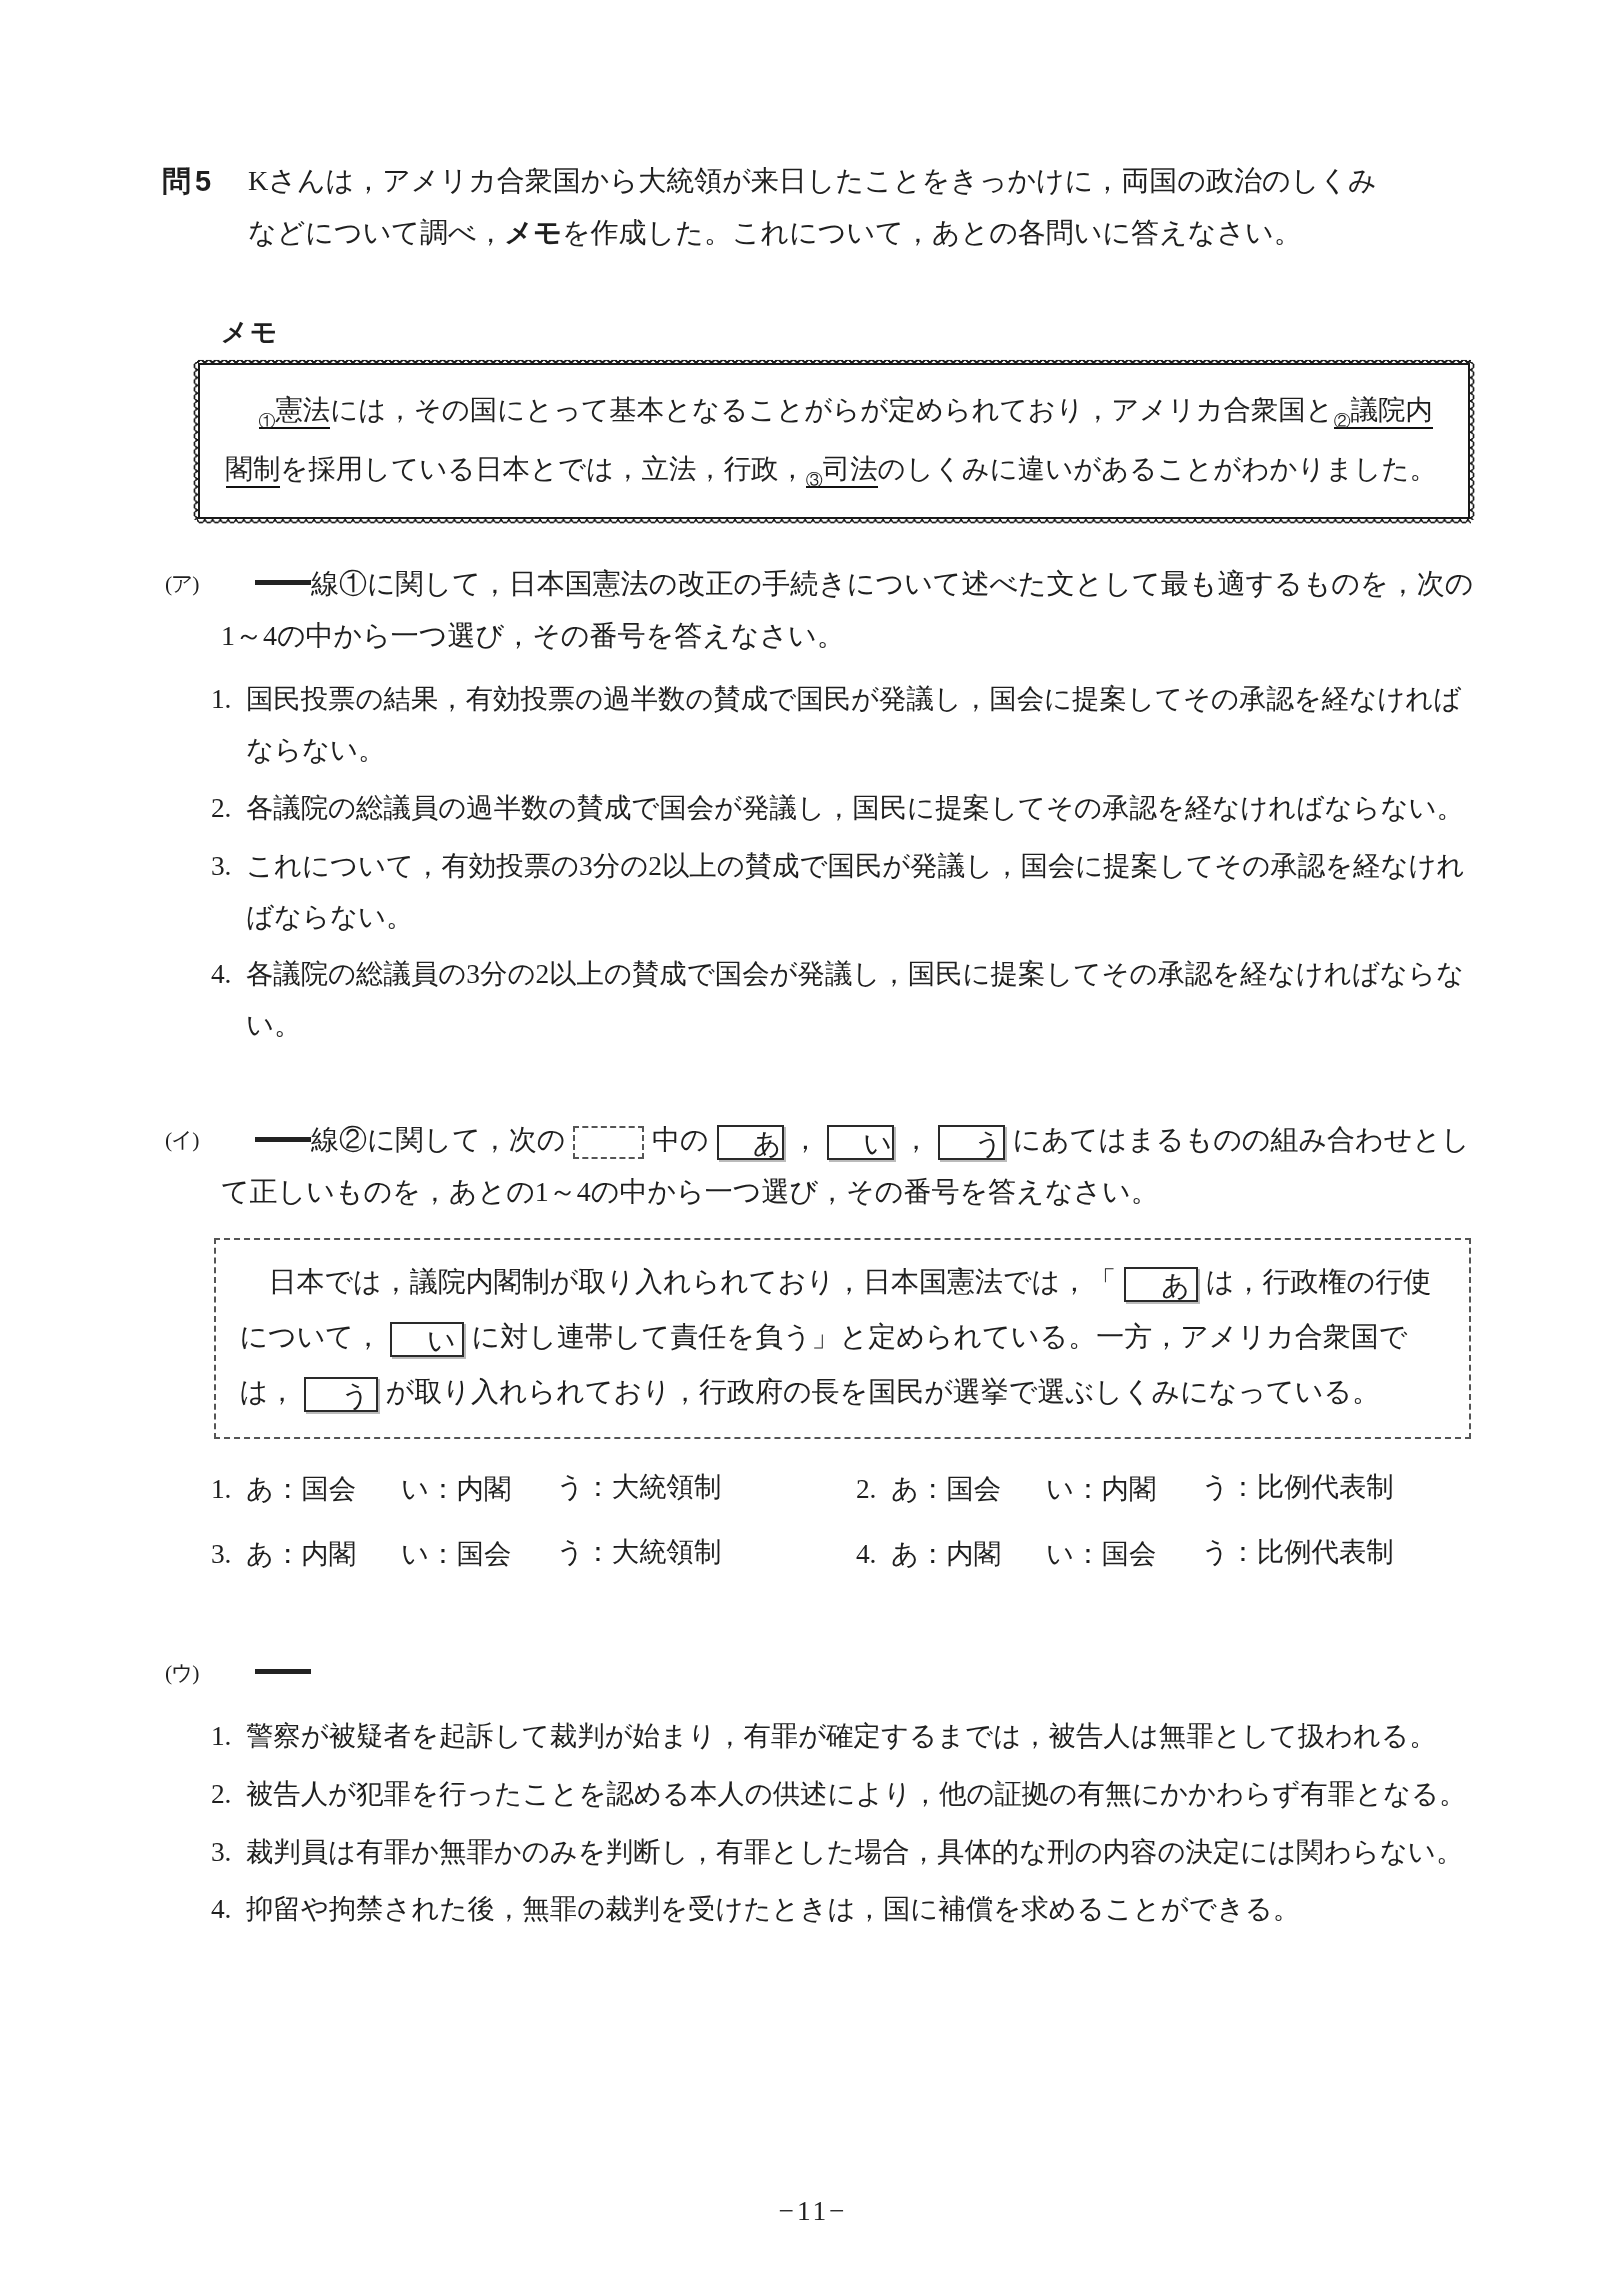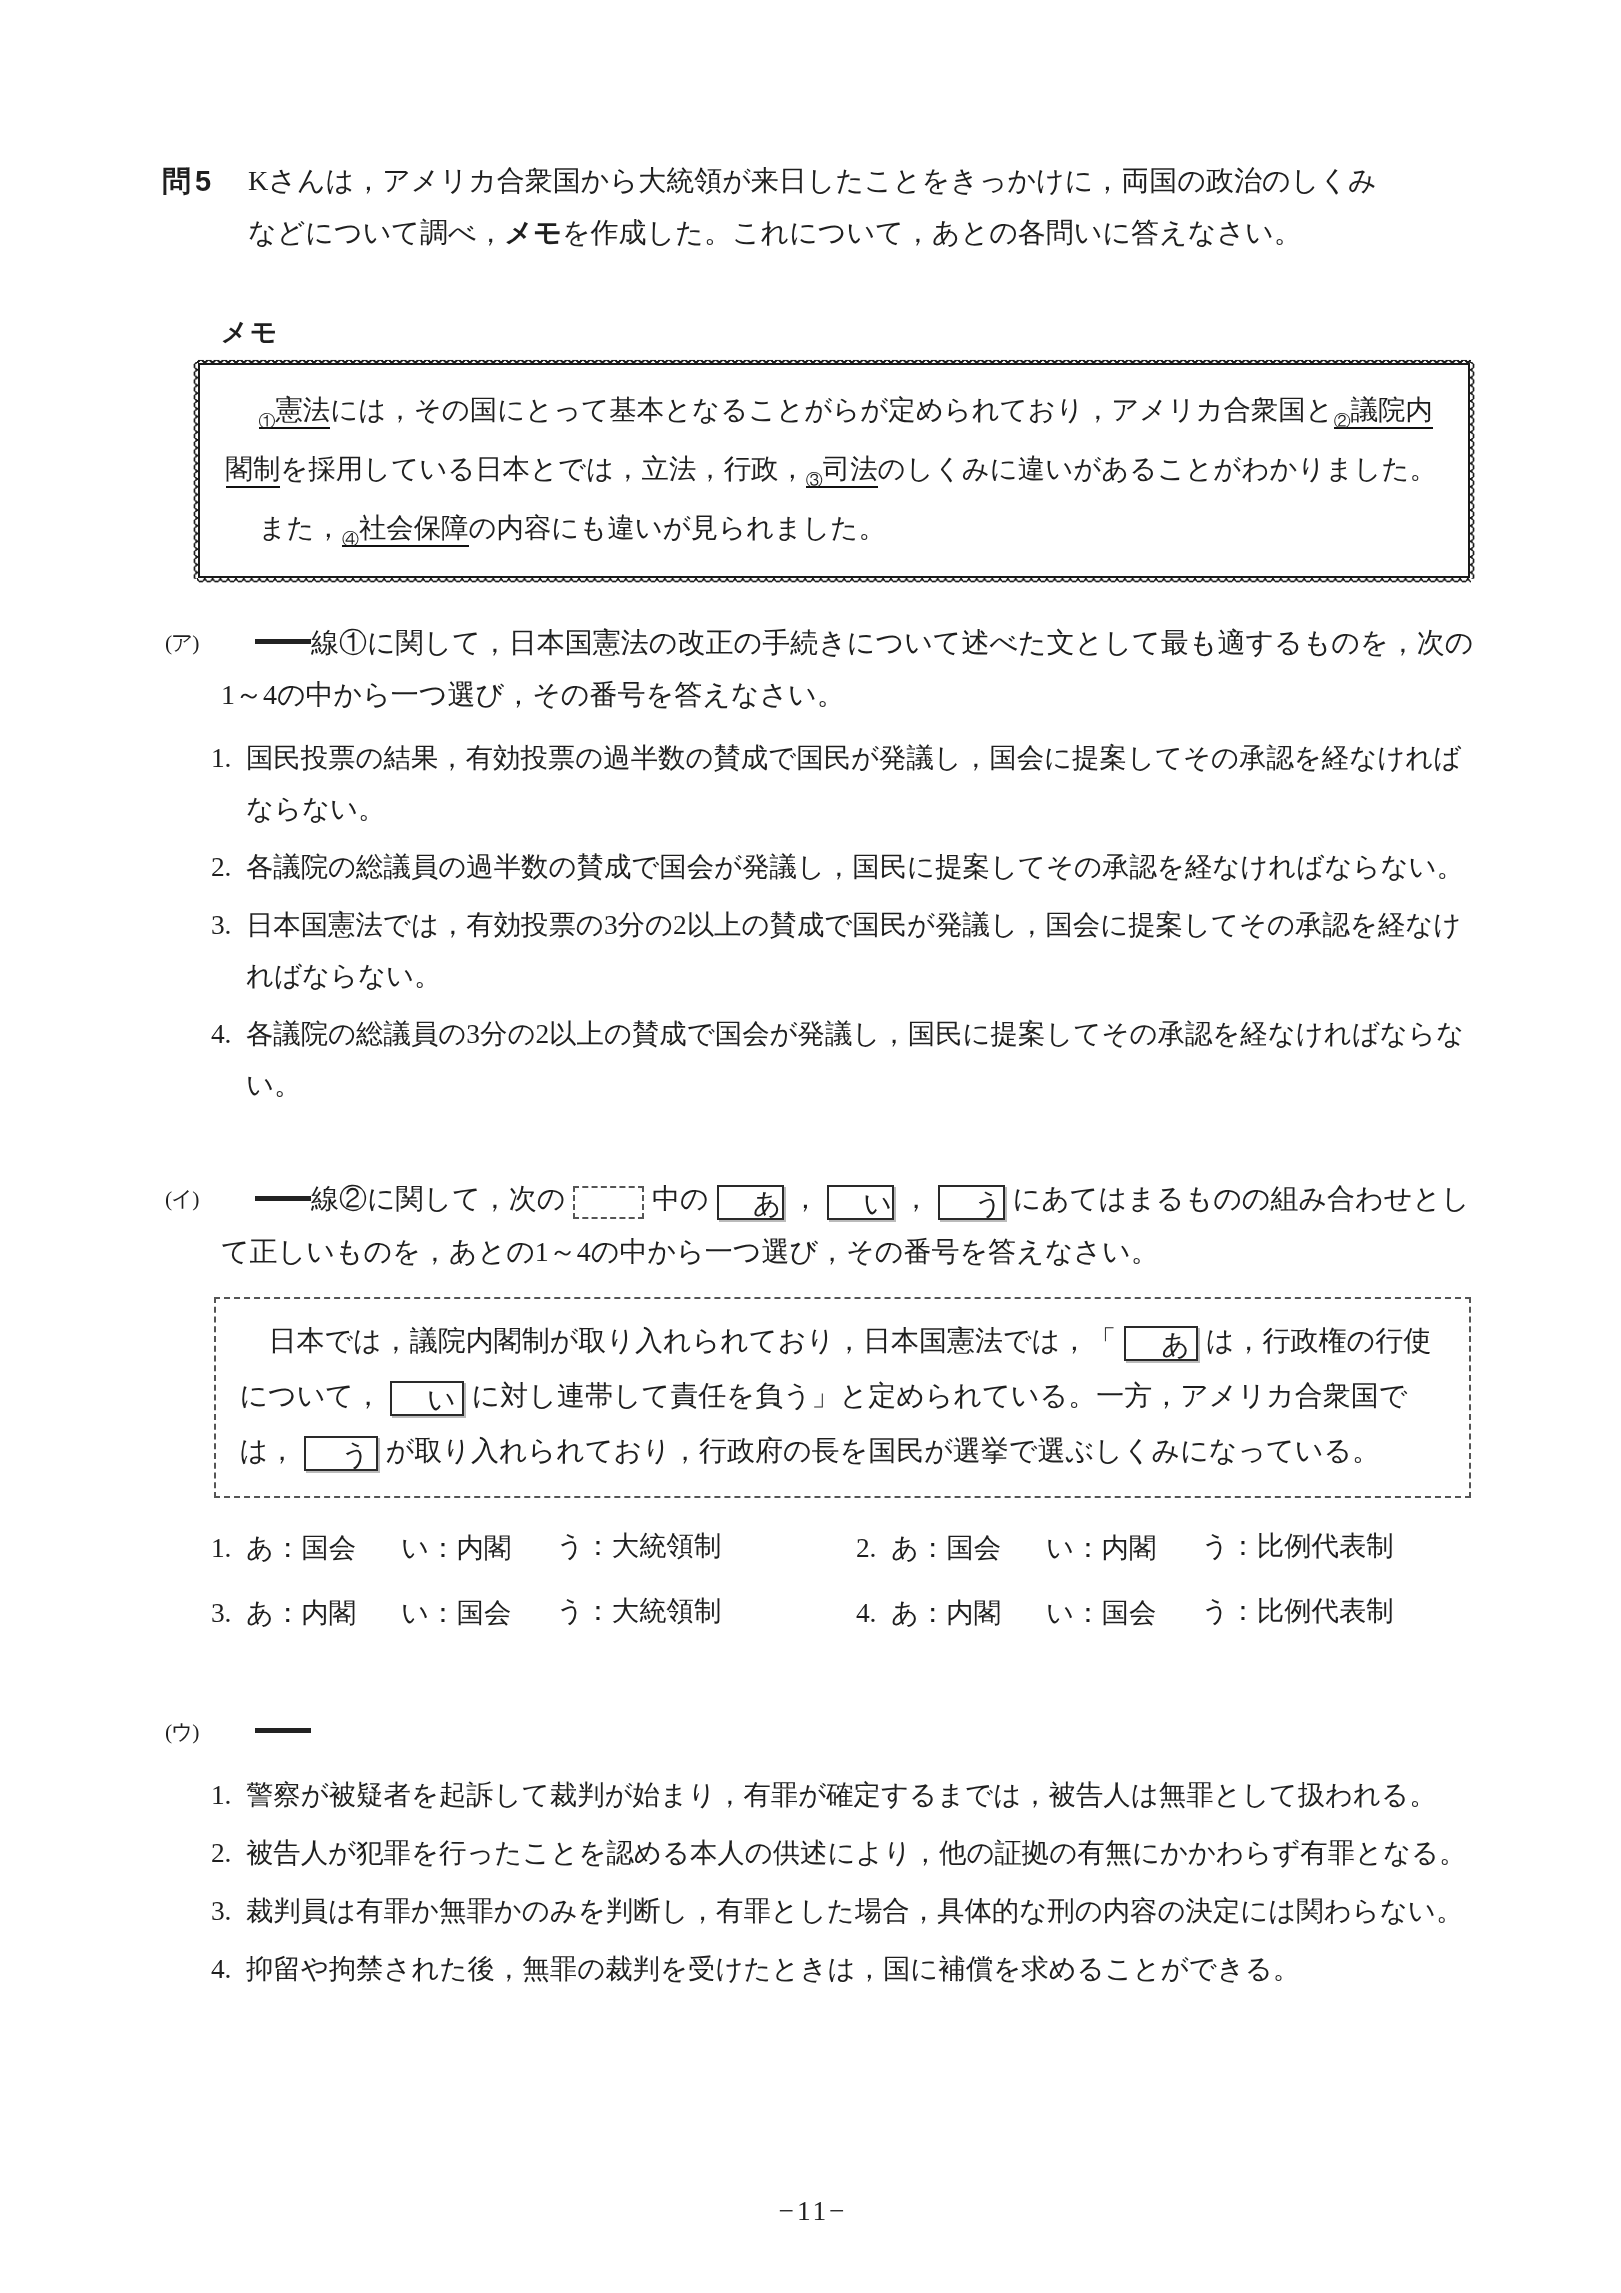--- a/index.html
+++ b/index.html
@@ -111,40 +111,39 @@
     <div class="q5-text"><span>Kさんは，アメリカ合衆国から大統領が来日したことをきっかけに，両国の政治のしくみなどについて調べ，</span><span class="memo-word gothic">メモ</span><span>を作成した。これについて，あとの各問いに答えなさい。</span></div>
   </div>
 
   <div class="memo-label gothic">メモ</div>
   <div class="memo-box">
     <span class="wave wave-top"></span>
     <span class="wave wave-bottom"></span>
     <span class="wave wave-left"></span>
     <span class="wave wave-right"></span>
     <p><span class="uterm"><span class="cnum">①</span><span>憲法</span></span><span>には，その国にとって基本となることがらが定められており，アメリカ合衆国と</span><span class="uterm"><span class="cnum">②</span><span>議院内閣制</span></span><span>を採用している日本とでは，立法，行政，</span><span class="uterm"><span class="cnum">③</span><span>司法</span></span><span>のしくみに違いがあることがわかりました。</span></p>
-    <p><span>また，</span><span class="uterm"><span class="cnum">④</span><span>社会保障</span></span><span>の内容にも違いが見られました。</span></p>
   </div>
 
   <section class="subq subq-qa">
     <div class="subq-head">
       <span class="marker">(ア)</span>
       <div class="subq-body"><span class="dash-bar"></span><span>線①に関して，日本国憲法の改正の手続きについて述べた文として最も適するものを，次の1～4の中から一つ選び，その番号を答えなさい。</span></div>
     </div>
     <div class="options">
       <div class="opt">
           <span class="opt-num">1.</span>
           <span class="opt-text">国民投票の結果，有効投票の過半数の賛成で国民が発議し，国会に提案してその承認を経なければならない。</span>
         </div>
       <div class="opt">
           <span class="opt-num">2.</span>
           <span class="opt-text">各議院の総議員の過半数の賛成で国会が発議し，国民に提案してその承認を経なければならない。</span>
         </div>
       <div class="opt">
           <span class="opt-num">3.</span>
-          <span class="opt-text">日本国憲法では，有効投票の3分の2以上の賛成で国民が発議し，国会に提案してその承認を経なければならない。</span>
+          <span class="opt-text">これについて，有効投票の3分の2以上の賛成で国民が発議し，国会に提案してその承認を経なければならない。</span>
         </div>
       <div class="opt">
           <span class="opt-num">4.</span>
           <span class="opt-text">各議院の総議員の3分の2以上の賛成で国会が発議し，国民に提案してその承認を経なければならない。</span>
         </div>
     </div>
   </section>
 
   <section class="subq subq-qi">
     <div class="subq-head">

